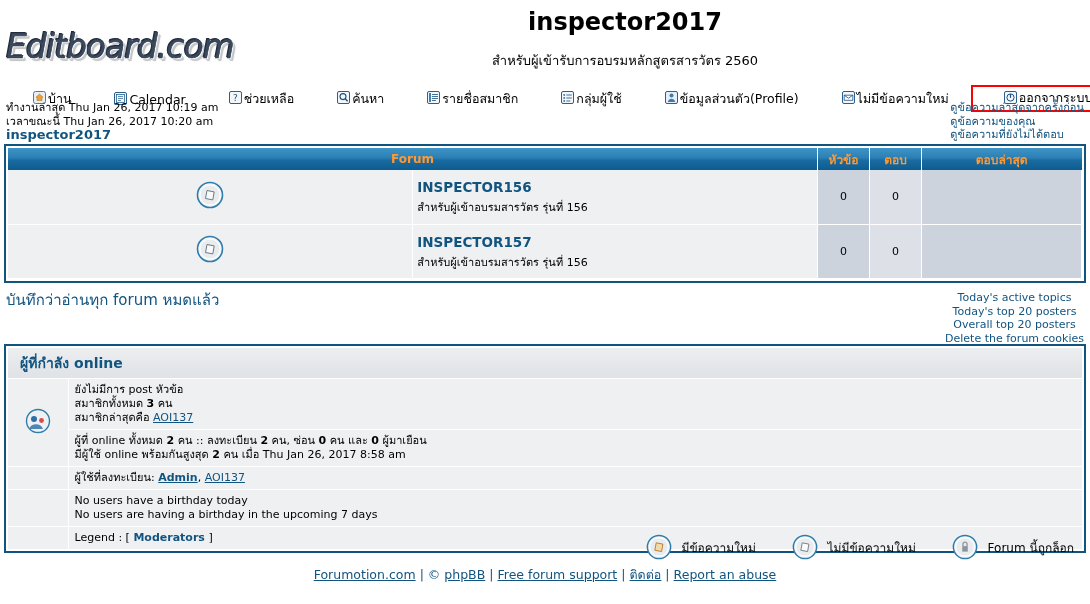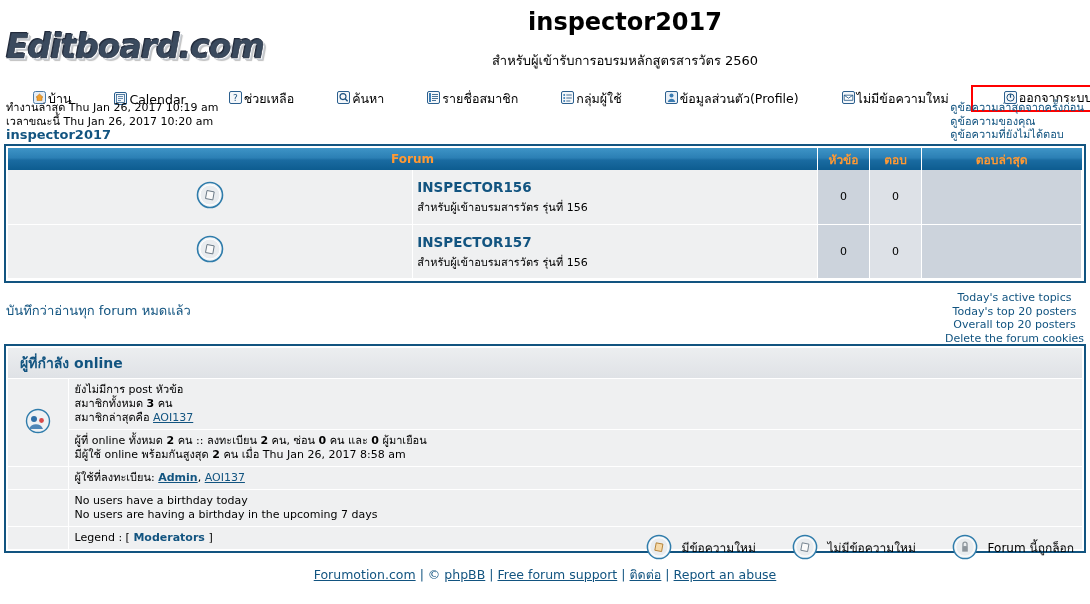--- a/index.html
+++ b/index.html
@@ -10,21 +10,21 @@
   }
   body { width: 1090px; height: 604px; overflow: hidden; position: relative; color: #000; }
 
   a { color: #125480; text-decoration: underline; }
 
   
   .header-wrap { position: relative; height: 80px; }
   .logo {
     position: absolute; left: 6px; top: 27px;
     font-family: "DejaVu Sans", "Liberation Sans", sans-serif;
-    font-size: 33px; font-weight: bold; font-style: italic;
+    font-size: 33px; font-weight: normal; font-style: italic;
     letter-spacing: -1px;
     color: #3a4a5e;
     text-shadow:
        1px 1px 0 #ffffff,
        2px 2px 0 #c8ced6,
       -1px -1px 0 #20293a,
        3px 3px 1px rgba(0,0,0,.25);
     -webkit-text-stroke: 0.6px #2b3444;
     white-space: nowrap;
   }
@@ -122,22 +122,22 @@
   td.c-last { width: 160px; background: #ccd3dc; }
   .frow { height: 54px; }
   .forum-link { font-size: 13.5px; font-weight: bold; color: #125480; text-decoration: none; }
   .forum-desc { font-size: 11px; color: #000; margin-top: 2px; }
 
   
   .folder-ico { display:inline-block; width:28px; height:28px; }
 
   
   .mark-read {
-    position: absolute; left: 6px; top: 300px;
-    font-size: 13px; color: #125480; text-decoration: none;
+    position: absolute; left: 6px; top: 288px;
+    font-size: 15px; color: #125480; text-decoration: none;
   }
   .right-links {
     position: absolute; right: 6px; top: 291px;
     text-align: center; font-size: 11px; line-height: 13.5px;
   }
   .right-links a { display: block; color: #125480; text-decoration: none; }
 
   
   .online-shell {
     position: absolute; left: 4px; right: 4px; top: 344px;

